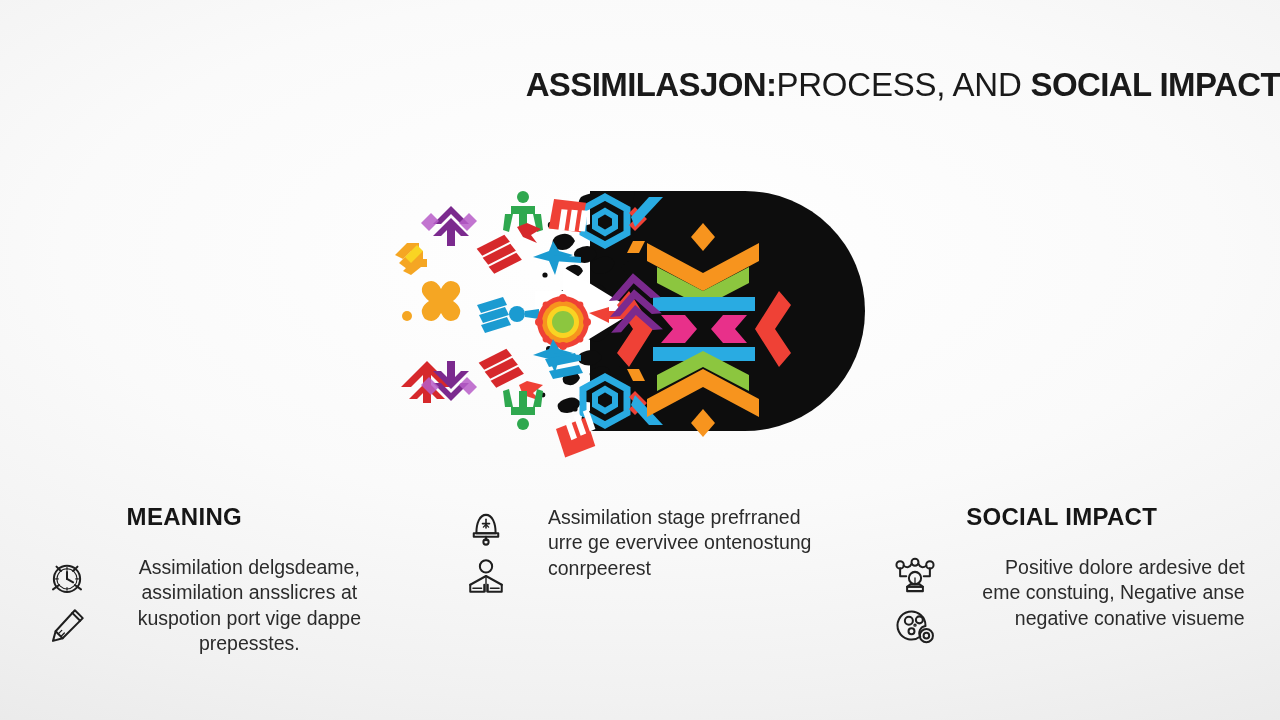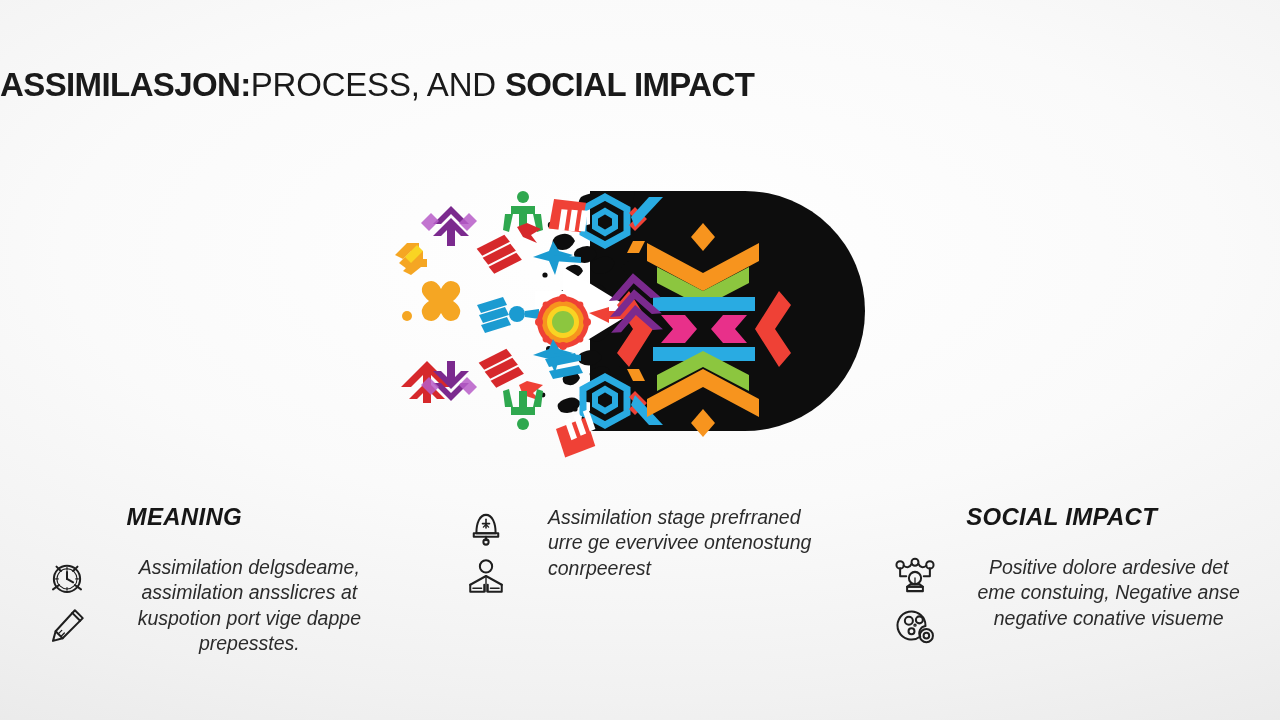--- a/index.html
+++ b/index.html
@@ -23,21 +23,21 @@
       radial-gradient(ellipse 100% 80% at 50% 35%, #ffffff 0%, #fafafa 45%, #f1f1f1 78%, #e9e9e9 100%);
     overflow: hidden;
   }
 
   
   .title-wrap {
     position: absolute;
     top: 68px;
     left: 0;
     width: 1280px;
-    text-align: left;
+    text-align: right;
     white-space: nowrap;
     text-decoration: underline;
   }
   .title {
     display: inline-block;
     font-size: 33px;
     letter-spacing: -0.4px;
     color: #1a1a1a;
     line-height: 1;
   }
@@ -71,21 +71,20 @@
     top: 505px;
     width: 1280px;
     height: 200px;
     display: flex;
   }
   .col {
     flex: 1 1 0;
     position: relative;
     padding: 0 22px;
     box-sizing: border-box;
-    font-style: italic;
   }
   .col-head {
     text-align: center;
     font-size: 24px;
     font-weight: 700;
     color: #161616;
     letter-spacing: 0.3px;
     line-height: 1;
     margin-bottom: 26px;
   }
@@ -112,21 +111,21 @@
     height: 42px;
   }
   .col-text {
     font-size: 19.5px;
     line-height: 1.30;
     color: #2b2b2b;
     max-width: 272px;
   }
   .col-1 .col-text { text-align: center; margin-left: -4px; }
   .col-2 .col-text { text-align: left; margin-left: 12px; }
-  .col-3 .col-text { text-align: center; margin-left: 8px; }
+  .col-3 .col-text { text-align: right; margin-left: 8px; }
 
   .col-1 .col-head { padding-right: 58px; }
   .col-2 .col-head { padding-right: 16px; }
   .col-3 .col-head { padding-right: 10px; }
 </style>
 </head>
 <body>
 
 <div class="slide">
 

